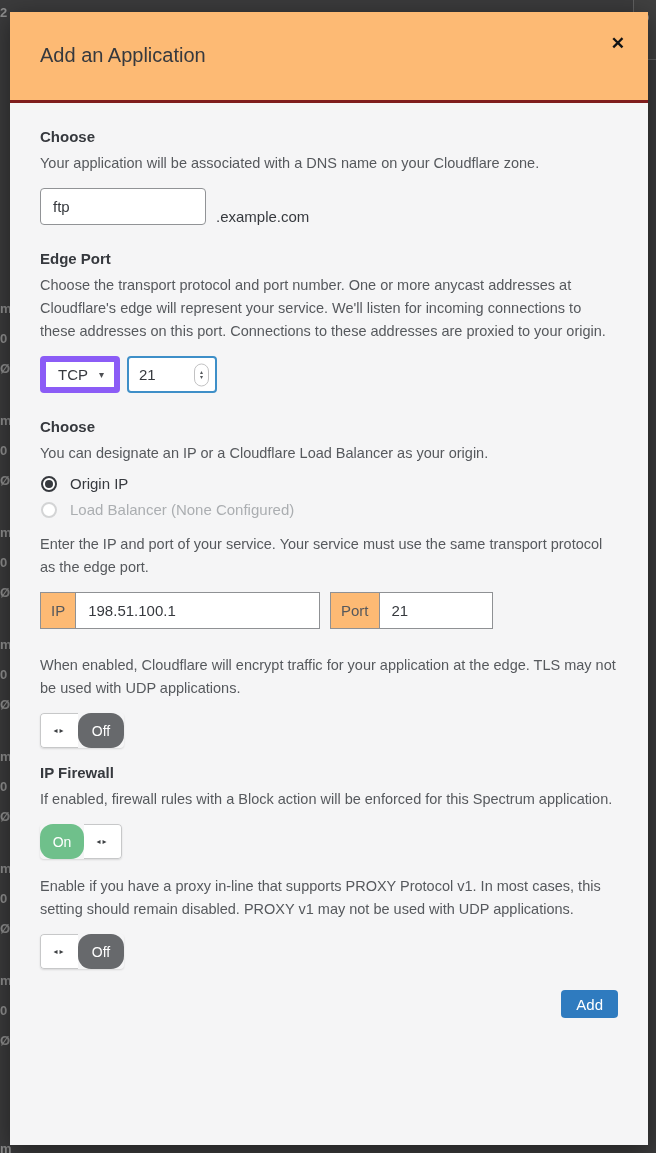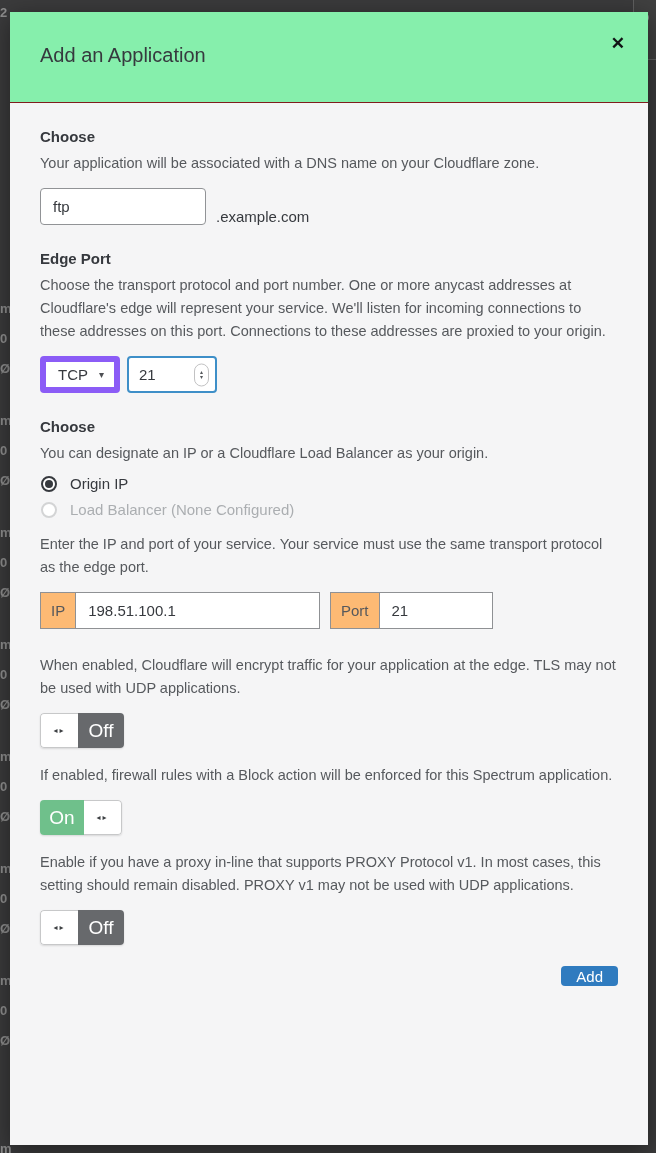--- a/index.html
+++ b/index.html
@@ -19,21 +19,21 @@
     border:1px solid #606060; border-radius:8px; background:#404040;
   }
   .bg-panel .frag { left:6px; top:20px; }
 
   
   .modal {
     position:absolute; left:10px; top:12px; width:638px; height:1133px;
     background:#f5f5f6; box-shadow:0 6px 24px rgba(0,0,0,.45);
   }
   .modal-header {
-    background:#86efac; height:91px; border-bottom:1px solid #7f1d1d;
+    background:#fdba74; height:91px; border-bottom:3px solid #7f1d1d;
     position:relative; padding:32px 30px 0;
   }
   .modal-title { margin:0; font-size:20px; font-weight:400; color:#36393e; }
   .close-btn {
     position:absolute; top:21px; right:21px; font-size:17px; font-weight:700;
     color:#101214; line-height:1; cursor:pointer; background:none; border:none;
     padding:2px; font-family:inherit;
   }
   .modal-body { padding:25px 30px 0; }
 
@@ -101,30 +101,30 @@
     margin:2px 0 16px; width:max-content; box-shadow:0 1px 2px rgba(0,0,0,.12);
   }
   .toggle-handle {
     background:#fff; border:1px solid #c7c8c9; display:flex; align-items:center;
     justify-content:center; width:38px;
   }
   .toggle.off .toggle-handle { border-radius:4px 0 0 4px; border-right:none; }
   .toggle.on  .toggle-handle { border-radius:0 4px 4px 0; border-left:none; }
   .toggle-label {
     display:flex; align-items:center; justify-content:center; color:#fff;
-    font-size:19px; width:46px;
+    font-size:14px; width:46px;border-radius:13px;
   }
   .toggle.off .toggle-label { background:#67696c; }
   .toggle.on  .toggle-label { background:#6fc08b; width:44px; }
   .handle-arrows { font-size:8px; letter-spacing:2px; color:#3c3f42; white-space:nowrap; }
 
   .modal-footer { display:flex; justify-content:flex-end; padding:5px 30px 0; }
   .add-btn {
     background:#2f7bbf; color:#fff; border:none; border-radius:4px; font-size:15px;
-    height:20px; padding:0 15px; font-family:inherit; cursor:pointer;
+    height:28px; padding:0 15px; font-family:inherit; cursor:pointer;
   }
 </style>
 </head>
 <body>
 
 <div>
   <div class="bg-panel">
     <span class="frag">D</span>
   </div>
   <div>
@@ -223,20 +223,21 @@
       <p class="section-desc">When enabled, Cloudflare will encrypt traffic for your application at the edge. TLS may not be used with UDP applications.</p>
       <div class="toggle off">
         <span class="toggle-handle">
           <span class="handle-arrows">◂▸</span>
         </span>
         <span class="toggle-label">Off</span>
       </div>
     </div>
 
     <div class="section">
+      <p class="section-label">IP Firewall</p>
       <p class="section-desc">If enabled, firewall rules with a Block action will be enforced for this Spectrum application.</p>
       <div class="toggle on">
         <span class="toggle-label">On</span>
         <span class="toggle-handle">
           <span class="handle-arrows">◂▸</span>
         </span>
       </div>
     </div>
 
     <div class="section">

